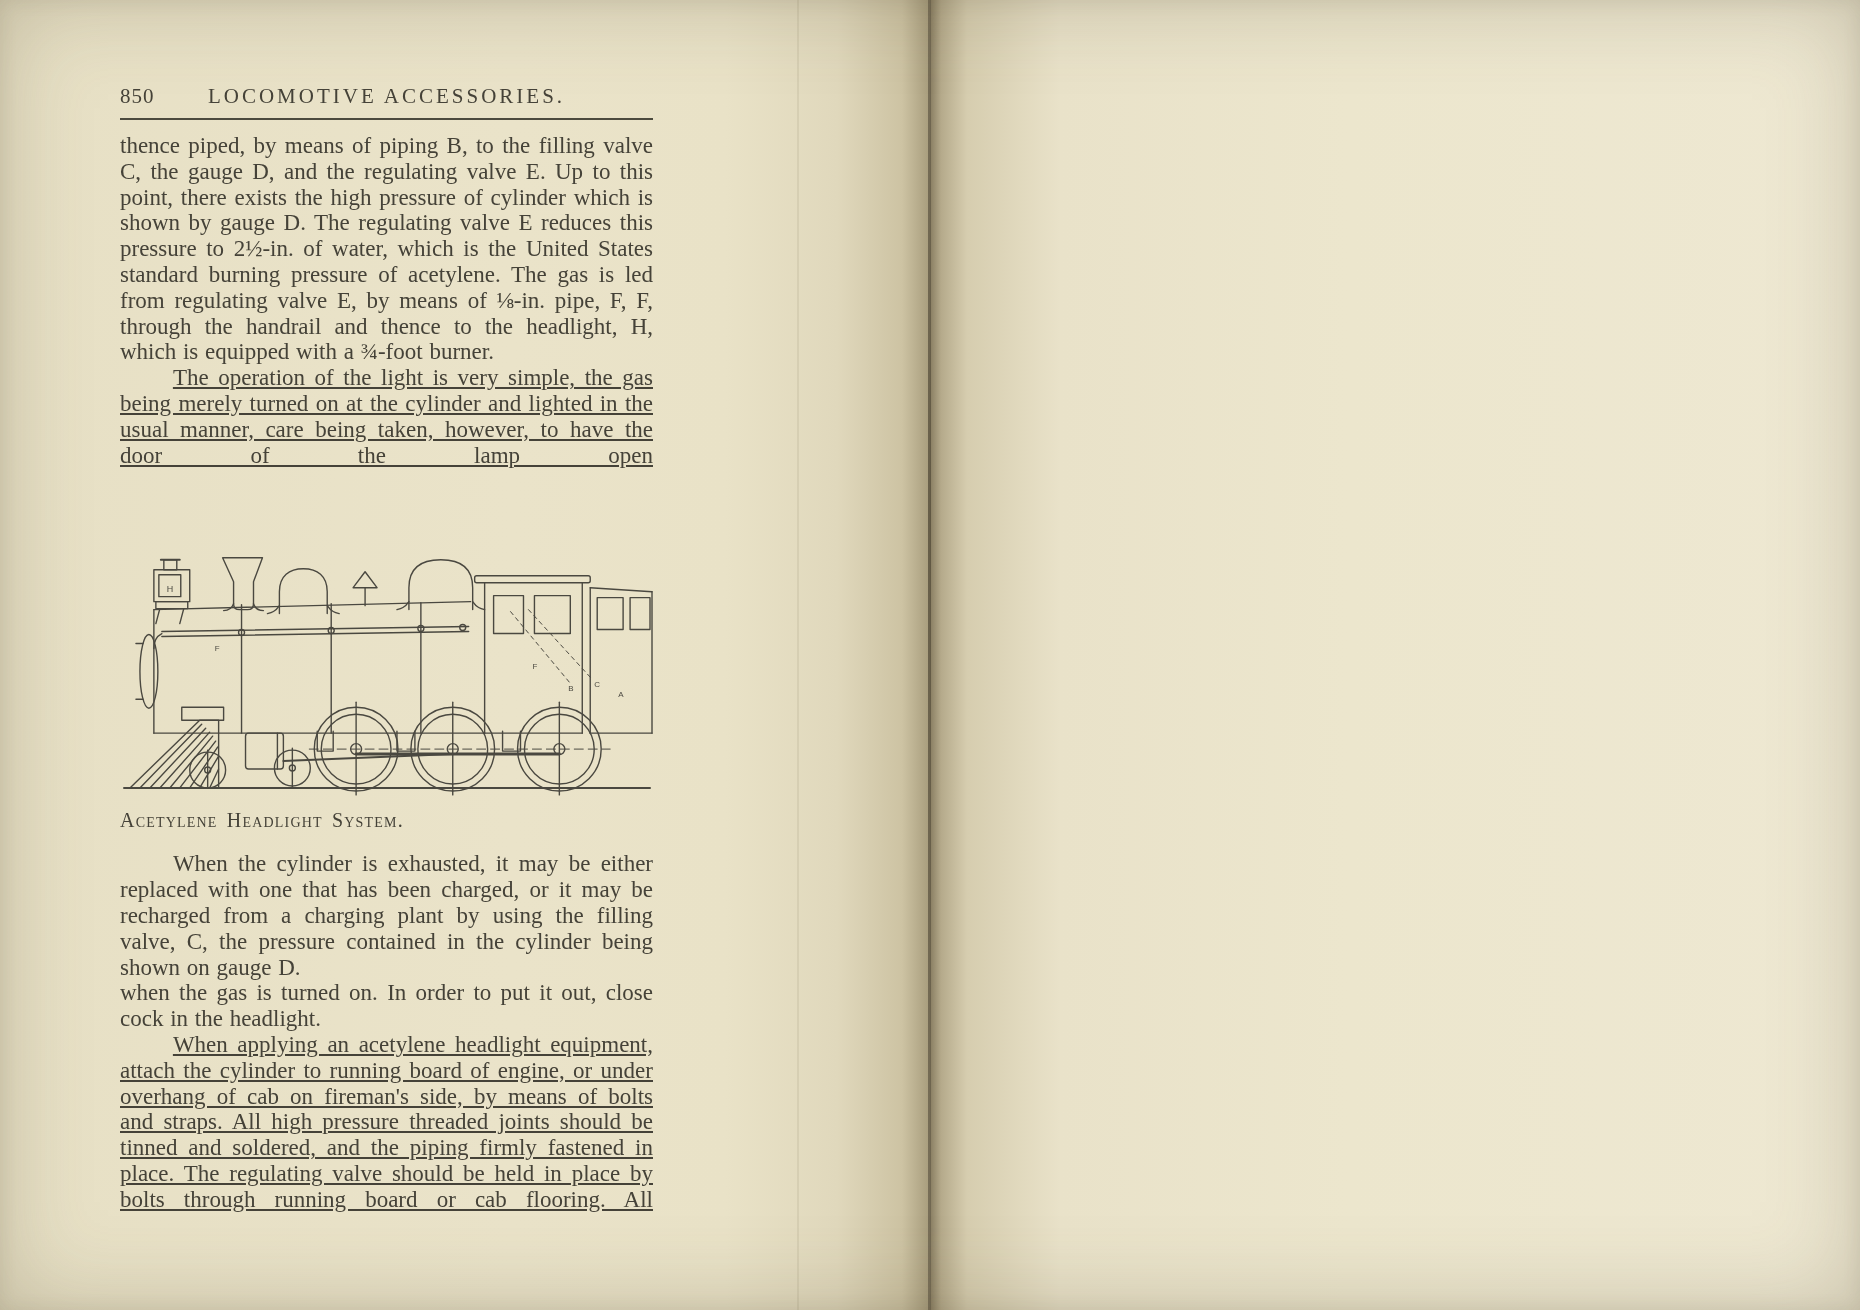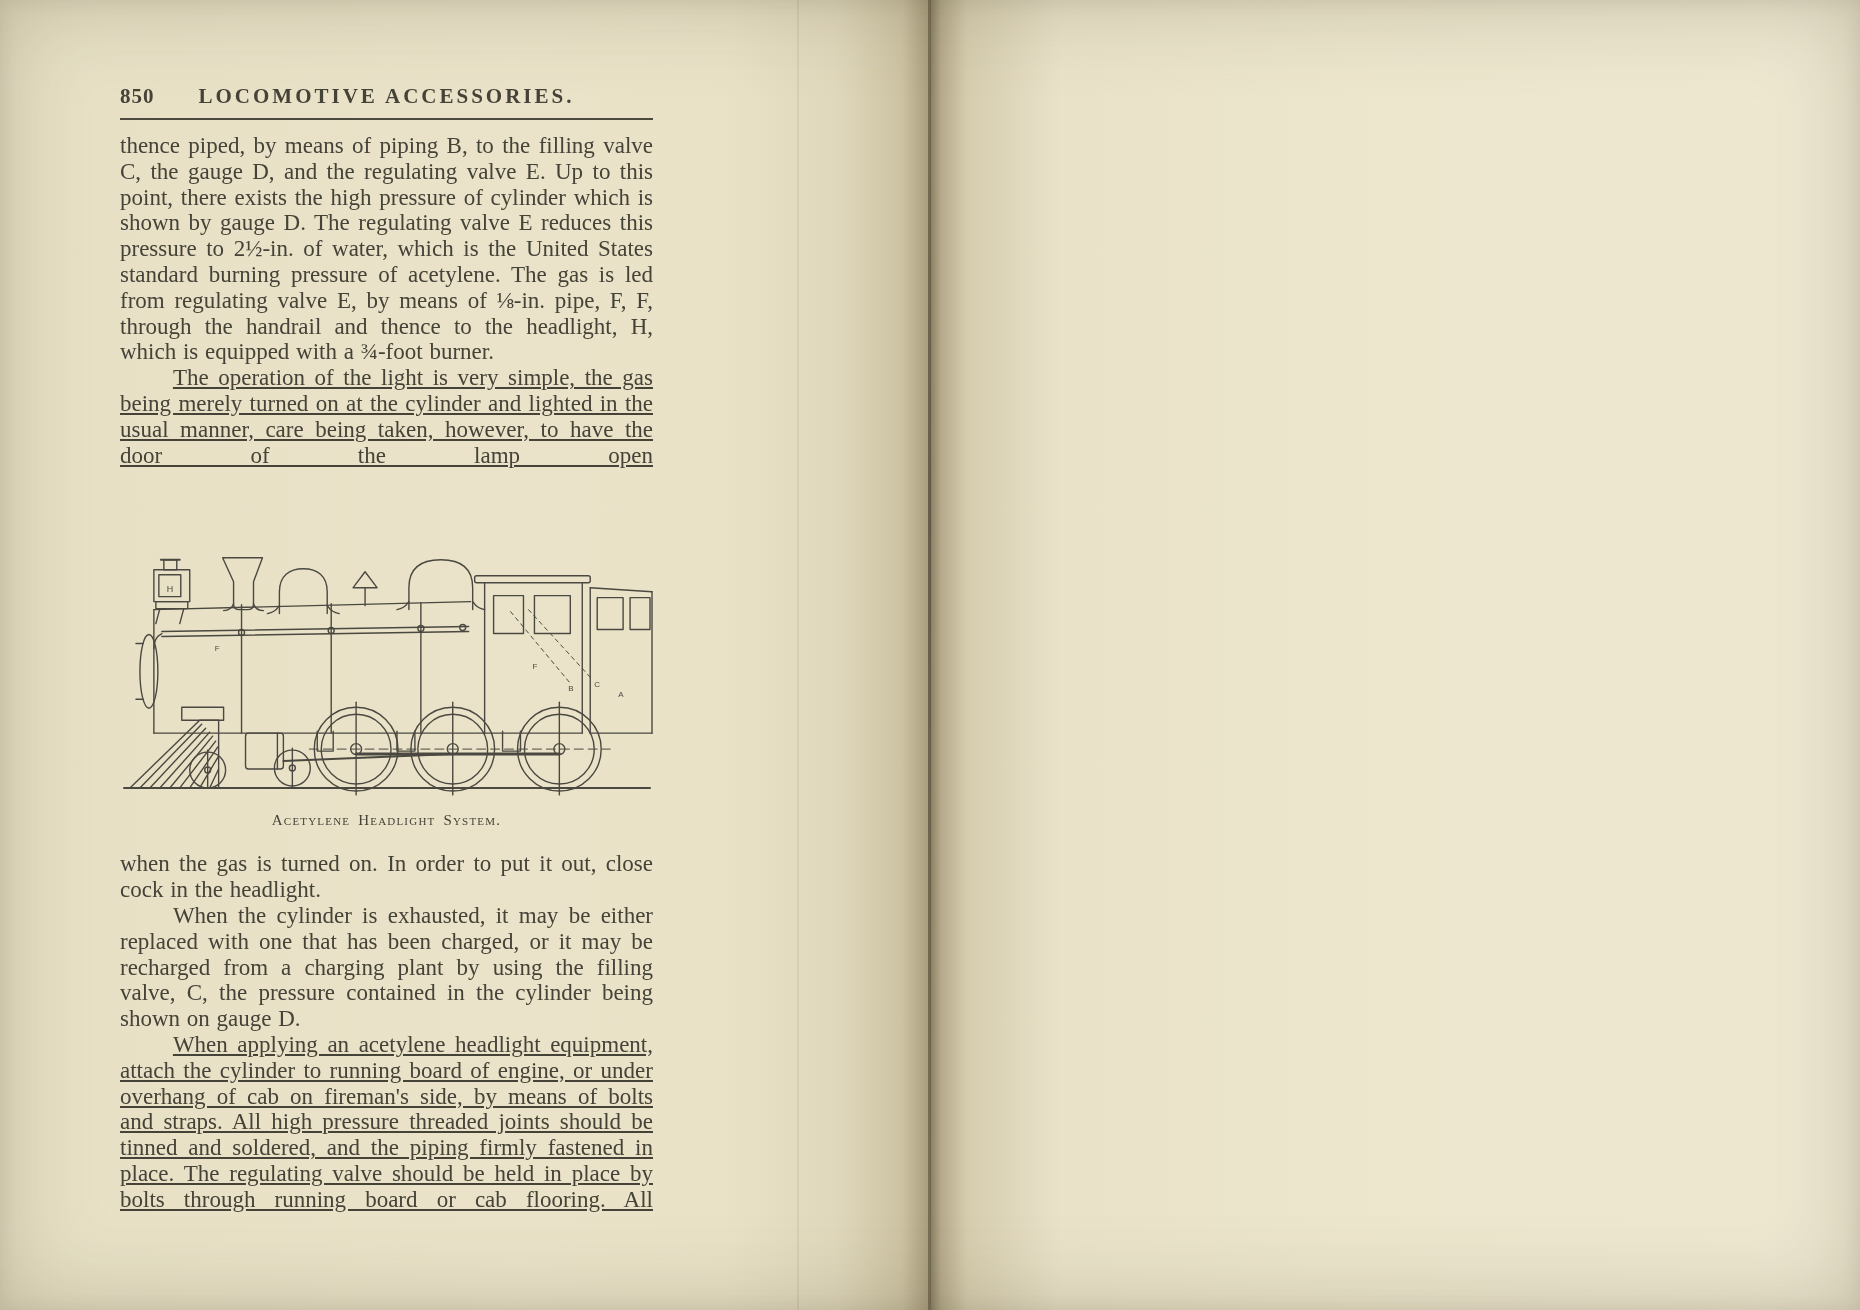--- a/index.html
+++ b/index.html
@@ -21,33 +21,33 @@
   }
   .gutter-line{position:absolute;top:0;left:928px;width:3px;height:1310px;
     background:linear-gradient(180deg,#6e6550,#564e3b 40%,#6e6550);opacity:.8;}
   .crease{position:absolute;top:0;left:797px;width:2px;height:1310px;
     background:rgba(125,115,88,.12);}
   .vignette{position:absolute;inset:0;pointer-events:none;
     box-shadow:inset 0 0 90px rgba(92,82,56,.28), inset 0 0 18px rgba(92,82,56,.12);}
   .col{position:absolute;top:84px;}
   .col-left{left:120px;width:533px;}
   .pghead{display:grid;grid-template-columns:1fr auto 1fr;align-items:baseline;
-    font-size:21px;letter-spacing:1px;font-weight:bold;}
+    font-size:21px;letter-spacing:1px;}
   .pgnum{font-size:21px;letter-spacing:1px;}
   .pghead .title{letter-spacing:3px;font-size:21px;white-space:nowrap;}
   .rule{border:none;border-top:2px solid #4c4a3e;margin:9px 0 0 0;height:0;}
   .body-text{margin-top:13px;}
   p.para{margin:0;font-size:23px;line-height:25.8px;text-align:justify;
     text-justify:inter-word;word-spacing:1px;}
   p.ind{text-indent:2.3em;}
   p.jlast{text-align-last:justify;text-decoration:underline;}
   .figure{display:block;}
   .fig12-wrap{width:533px;margin:16px 0 4px 0;}
   .fig-num{text-align:center;font-size:20px;margin:10px 0 10px 0;}
-  .fig-cap{text-align:center;font-variant:small-caps;font-size:15px;
+  .fig-cap{font-variant:small-caps;font-size:20px;
     letter-spacing:1.2px;word-spacing:3px;line-height:29px;margin:0 0 16px 0;}
   svg text{font-family:"Liberation Sans","DejaVu Sans",sans-serif;fill:#4a4840;stroke:none;}
   .ink{stroke:#4a4840;fill:none;stroke-width:1.4;stroke-linecap:round;stroke-linejoin:round;}
 </style>
 </head>
 <body>
 
 <div class="page page-left">
   <div class="col col-left">
     <div class="pghead">
@@ -194,22 +194,22 @@
           <text x="47" y="108" font-size="9">H</text>
           <text x="95" y="168" font-size="8">F</text>
           <text x="414" y="186" font-size="8">F</text>
           <text x="450" y="208" font-size="8">B</text>
           <text x="476" y="204" font-size="8">C</text>
           <text x="500" y="214" font-size="8">A</text>
         </svg>
       </div>
       <div class="fig-cap">Acetylene Headlight System.</div>
 
+      <p class="para ind">When the cylinder is exhausted, it may be either replaced with one that has been charged, or it may be recharged from a charging plant by using the filling valve, C, the pressure contained in the cylinder being shown on gauge D.</p>
       <p class="para">when the gas is turned on.  In order to put it out, close cock in the headlight.</p>
-      <p class="para ind">When the cylinder is exhausted, it may be either replaced with one that has been charged, or it may be recharged from a charging plant by using the filling valve, C, the pressure contained in the cylinder being shown on gauge D.</p>
       <p class="para ind jlast">When applying an acetylene headlight equipment, attach the cylinder to running board of engine, or under overhang of cab on fireman's side, by means of bolts and straps.  All high pressure threaded joints should be tinned and soldered, and the piping firmly fastened in place.  The regulating valve should be held in place by bolts through running board or cab flooring.  All</p>
     </div>
   </div>
 </div>
 
 <div class="page page-right">
   
 </div>
 
 <div class="crease"></div>

